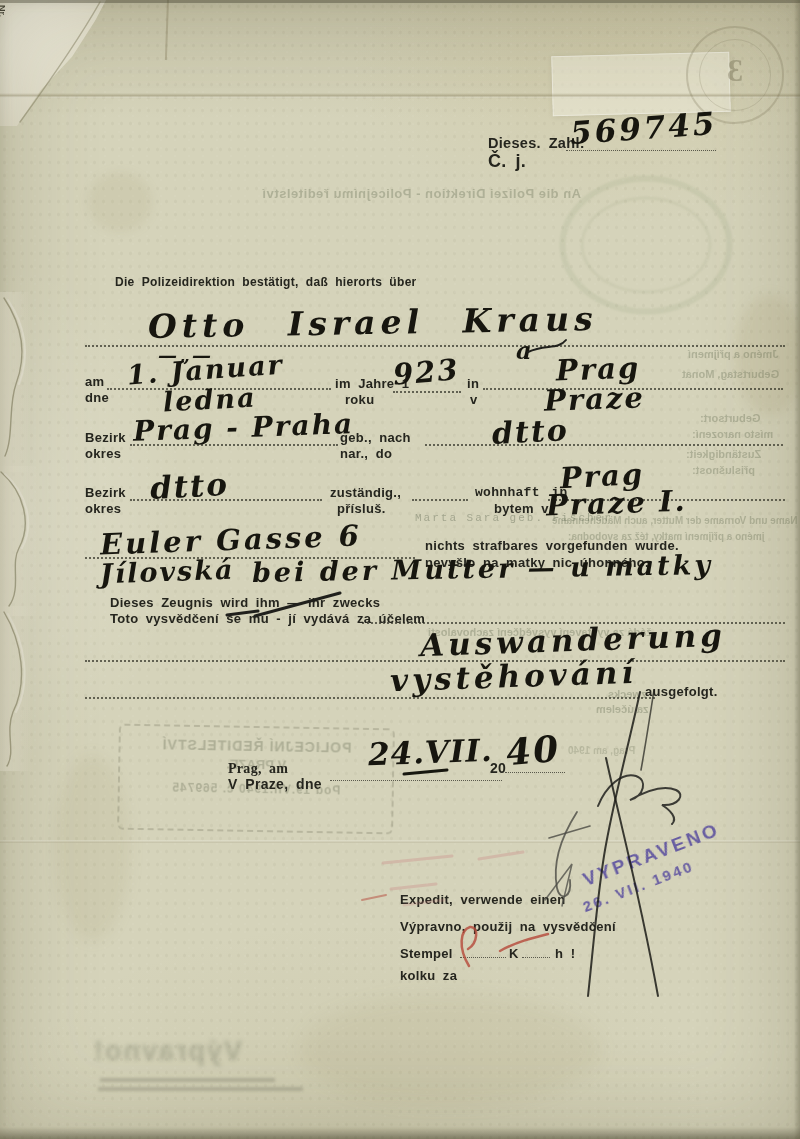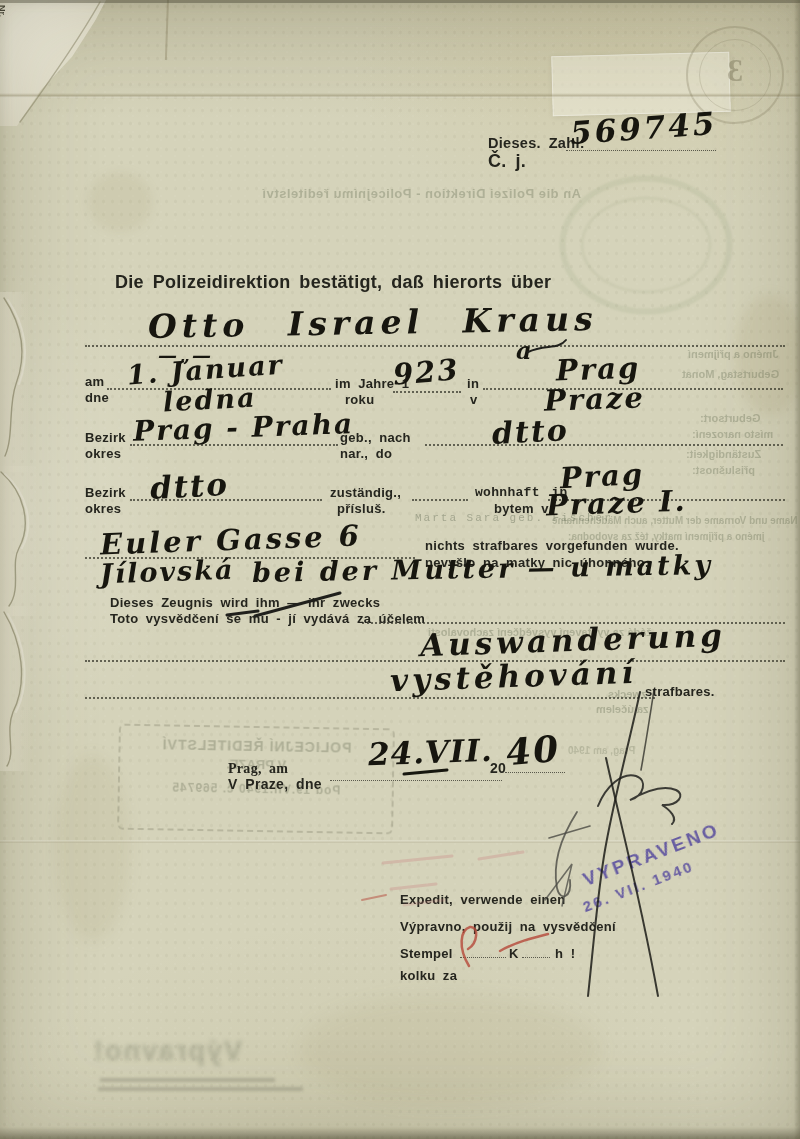--- a/index.html
+++ b/index.html
@@ -115,21 +115,21 @@
     <div class="b2">V PRAZE.</div>
     <div class="b3">Pod 19.VII.1940 č. 569745</div>
   </div>
 
   <div class="lbl" style="left:488px;top:136px;font-size:14.5px;">Dieses. Zahl:</div>
   <div class="hw" style="left:570px;top:110px;font-size:31px;transform:rotate(-4deg);letter-spacing:3px;">569745</div>
   <div class="dot2" style="left:566px;top:150px;width:150px;"></div>
   <div class="lbl" style="left:488px;top:154px;font-size:18px;">Č. j.</div>
 
 
-  <div class="lbl" style="left:115px;top:275px;font-size:18px;">Die Polizeidirektion bestätigt, daß hierorts über</div>
+  <div class="lbl" style="left:115px;top:275px;font-size:12px;">Die Polizeidirektion bestätigt, daß hierorts über</div>
 
   <div class="hw" style="left:148px;top:303px;font-size:33px;letter-spacing:5px;word-spacing:22px;transform:rotate(-1deg);">Otto Israel Kraus</div>
   <div class="dot" style="left:85px;top:345px;width:700px;"></div>
   <div class="hw" style="left:158px;top:344px;font-size:19px;">—„—</div>
   <div class="hw" style="left:516px;top:336px;font-size:24px;">a</div>
 
   <div class="lbl" style="left:85px;top:374px;">am</div>
   <div class="lbl" style="left:85px;top:390px;">dne</div>
   <div class="dot" style="left:107px;top:388px;width:224px;"></div>
   <div class="hw" style="left:127px;top:354px;font-size:27px;transform:rotate(-4deg);">1. Januar</div>
@@ -173,21 +173,21 @@
   <div class="hw" style="left:100px;top:556px;font-size:27px;transform:rotate(-2deg);">Jílovská</div>
   <div class="hw" style="left:252px;top:553px;font-size:27px;letter-spacing:3px;transform:rotate(-1deg);">bei der Mutter — u matky</div>
 
   <div class="lbl" style="left:110px;top:595px;">Dieses Zeugnis wird ihm — ihr zwecks</div>
   <div class="lbl" style="left:110px;top:611px;">Toto vysvědčení se mu - jí vydává za účelem</div>
   <div class="dot" style="left:362px;top:622px;width:423px;"></div>
   <div class="hw" style="left:420px;top:622px;font-size:31px;letter-spacing:4px;transform:rotate(-2deg);">Auswanderung</div>
   <div class="dot" style="left:85px;top:660px;width:700px;"></div>
   <div class="hw" style="left:390px;top:658px;font-size:31px;letter-spacing:4px;transform:rotate(-2deg);">vystěhování</div>
   <div class="dot" style="left:85px;top:697px;width:570px;"></div>
-  <div class="lbl" style="left:645px;top:684px;">strafbares.</div>
+  <div class="lbl" style="left:645px;top:684px;">ausgefolgt.</div>
 
   <div class="lbl" style="left:228px;top:761px;font-size:14px;font-family:Liberation Serif, serif;">Prag, am</div>
   <div class="lbl" style="left:228px;top:777px;font-size:14px;">V Praze, dne</div>
   <div class="dot2" style="left:330px;top:780px;width:172px;"></div>
   <div class="hw" style="left:368px;top:734px;font-size:31px;letter-spacing:1px;transform:rotate(-2deg);">24.VII.</div>
   <div class="lbl" style="left:490px;top:761px;font-size:14px;">20</div>
   <div class="hw" style="left:506px;top:729px;font-size:36px;transform:rotate(-5deg);">40</div>
   <div class="dot2" style="left:505px;top:772px;width:60px;"></div>
 
   <div id="stamp">

